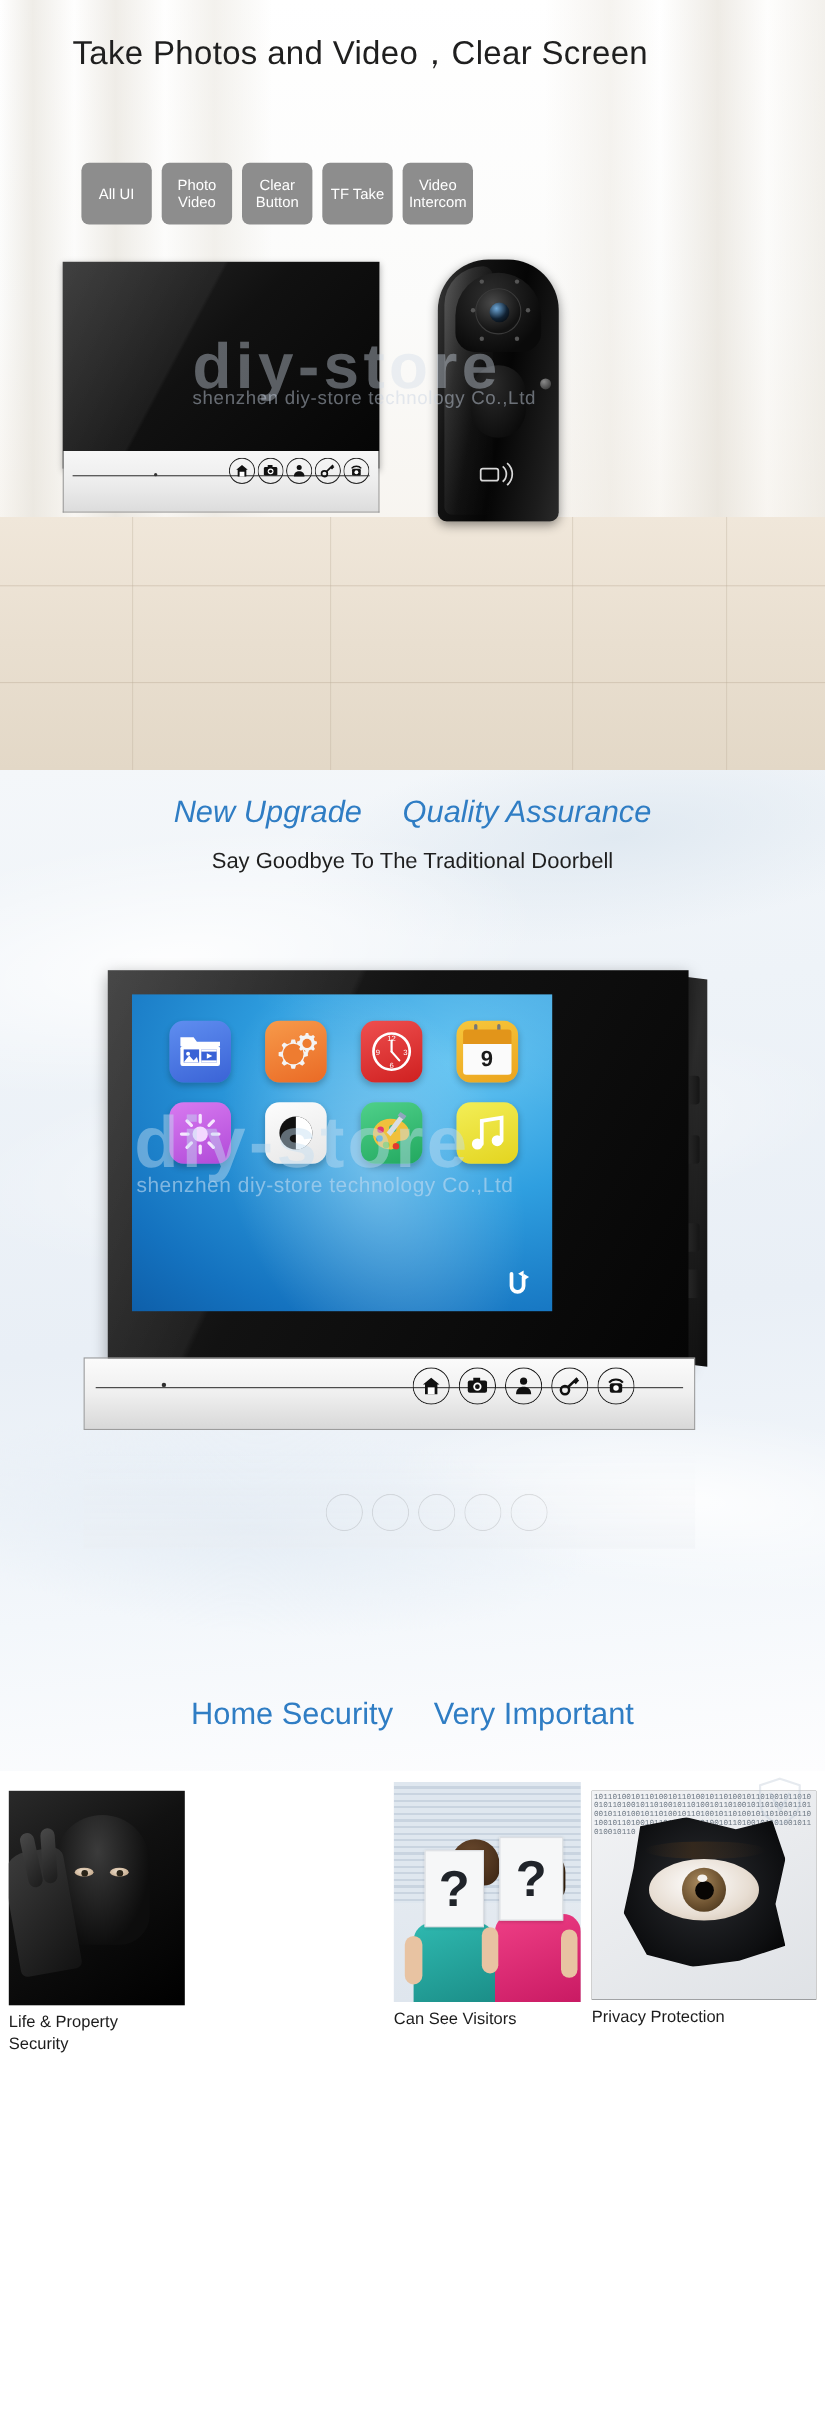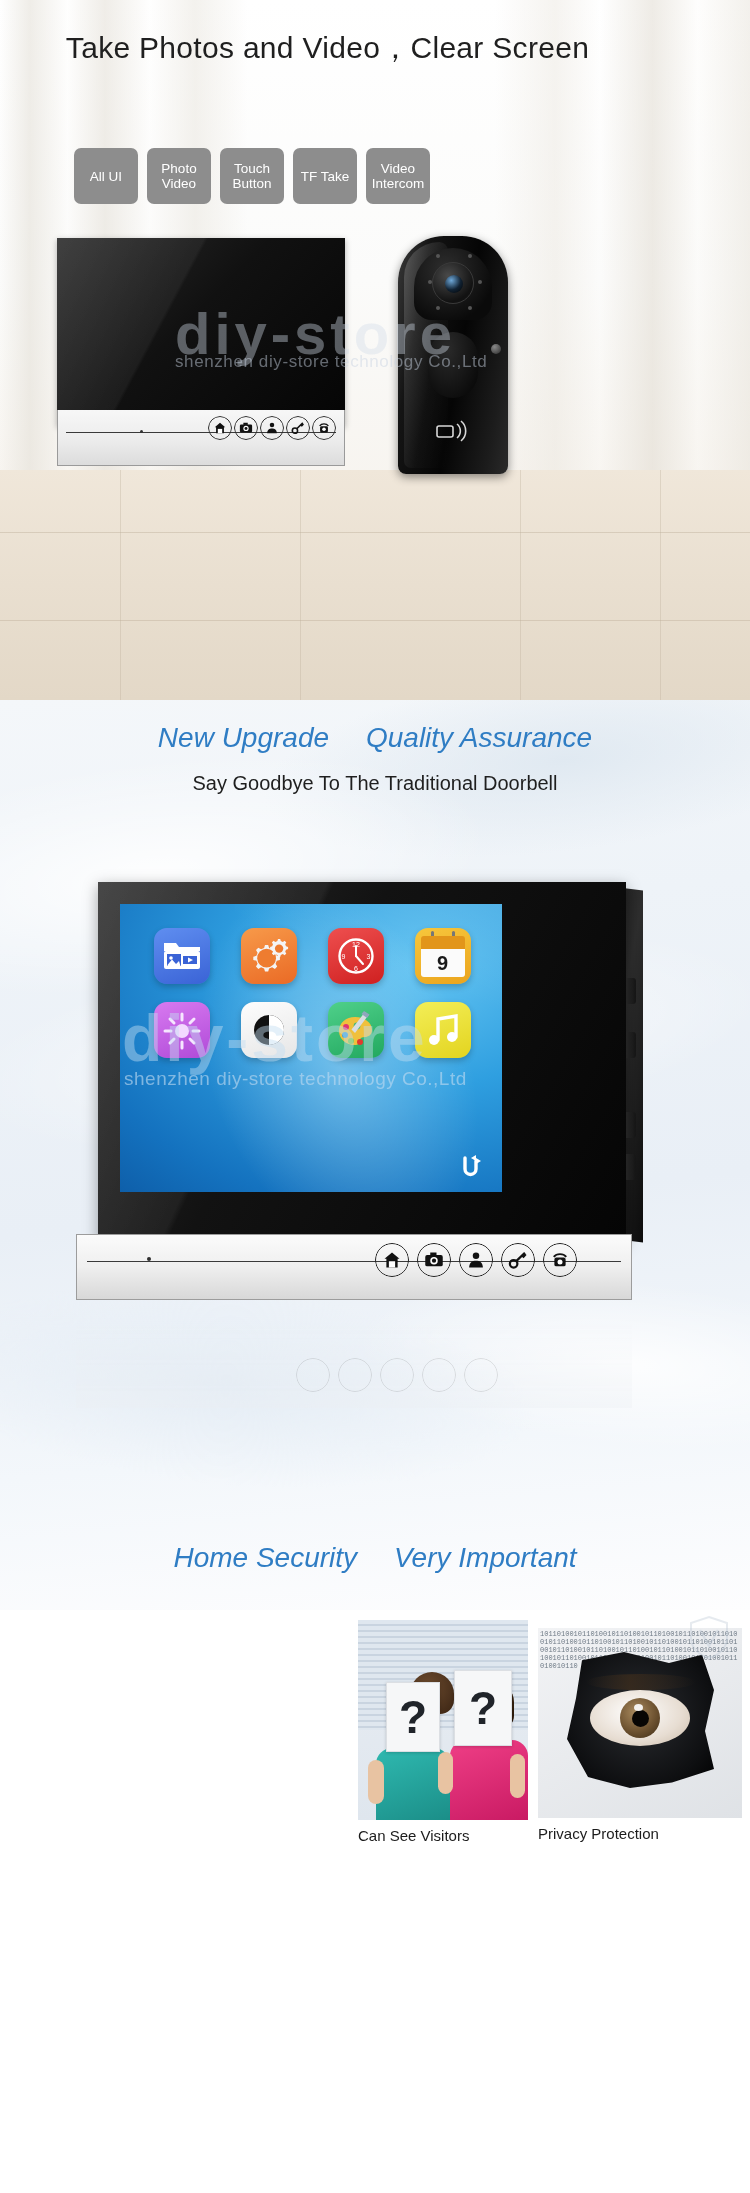--- a/index.html
+++ b/index.html
@@ -296,21 +296,21 @@
     position:absolute; left:122px; top:300px; width:520px;
     font-size:66px; font-weight:bold; color:rgba(196,222,242,.45);
     letter-spacing:3px; white-space:nowrap; pointer-events:none;
   }
   .wm2s {
     position:absolute; left:124px; top:368px; width:540px;
     font-size:19px; color:rgba(190,218,240,.62); letter-spacing:.5px; white-space:nowrap; pointer-events:none;
   }
 
   .h4 { position:absolute; left:0; bottom:36px; width:750px; text-align:center; white-space:nowrap; }
-  .h4 .a { font-size:28px; color:#2f7dc4;font-style:italic; }
+  .h4 .a { font-size:28px; color:#2f7dc4; }
   .h4 .gap { display:inline-block; width:28px; }
 
   
   .sec3 { position:relative; width:750px; height:583px; background:#fff; }
   .card { position:absolute; }
   .card .ph { position:relative; overflow:hidden; background:#ddd; }
   .card .cap { font-size:15px; color:#1c1c1c; line-height:20px; margin-top:6px; }
 
   
   .p1 { left:8px; top:18px; width:160px; }
@@ -401,21 +401,21 @@
   <div class="chips">
     <div class="chip">
       <span>All UI</span>
       <span class="l2"></span>
     </div>
     <div class="chip">
       <span>Photo</span>
       <span class="l2">Video</span>
     </div>
     <div class="chip">
-      <span>Touch</span>
+      <span>Clear</span>
       <span class="l2">Button</span>
     </div>
     <div class="chip">
       <span>TF Take</span>
       <span class="l2"></span>
     </div>
     <div class="chip">
       <span>Video</span>
       <span class="l2">Intercom</span>
     </div>
@@ -672,20 +672,34 @@
 
   <div class="h4">
     <span class="a">Home Security</span>
     <span class="gap"></span>
     <span class="a">Very Important</span>
   </div>
 </div>
 
 <div class="sec3">
 
+  <div class="card p1">
+    <div class="ph">
+      <div class="hood"></div>
+      <div class="eyeL"></div>
+      <div class="eyeR"></div>
+      <div class="pupL"></div>
+      <div class="pupR"></div>
+      <div class="glove"></div>
+      <div class="fing" style="left:14px;top:38px;transform:rotate(-12deg)"></div>
+      <div class="fing" style="left:30px;top:34px;transform:rotate(-4deg)"></div>
+    </div>
+    <div class="cap" style="white-space:pre-line">Life &amp; Property
+Security</div>
+  </div>
 
 
   <div class="card p3">
     <div class="ph">
       <div class="blinds"></div>
       <div class="hair1"></div>
       <div class="hair2"></div>
       <div class="body1"></div>
       <div class="body2"></div>
       <div class="arm" style="left:10px;top:140px;width:16px;height:44px"></div>

